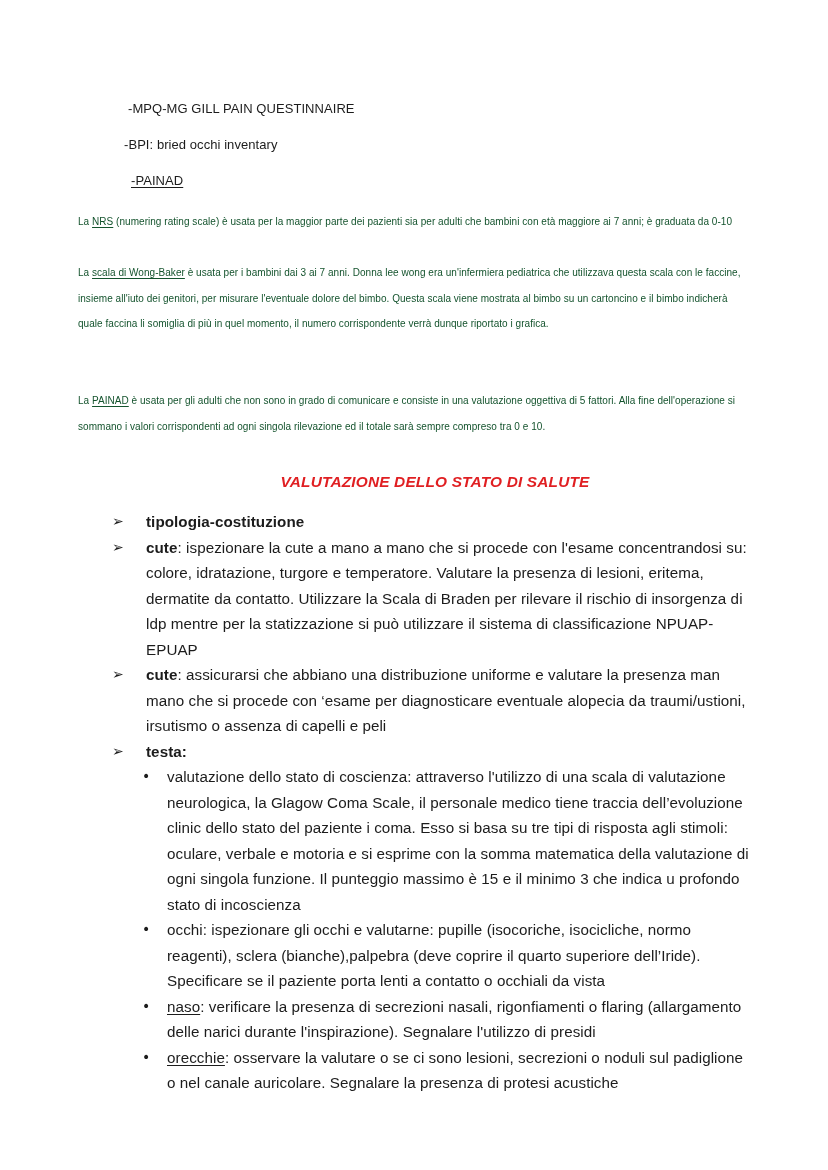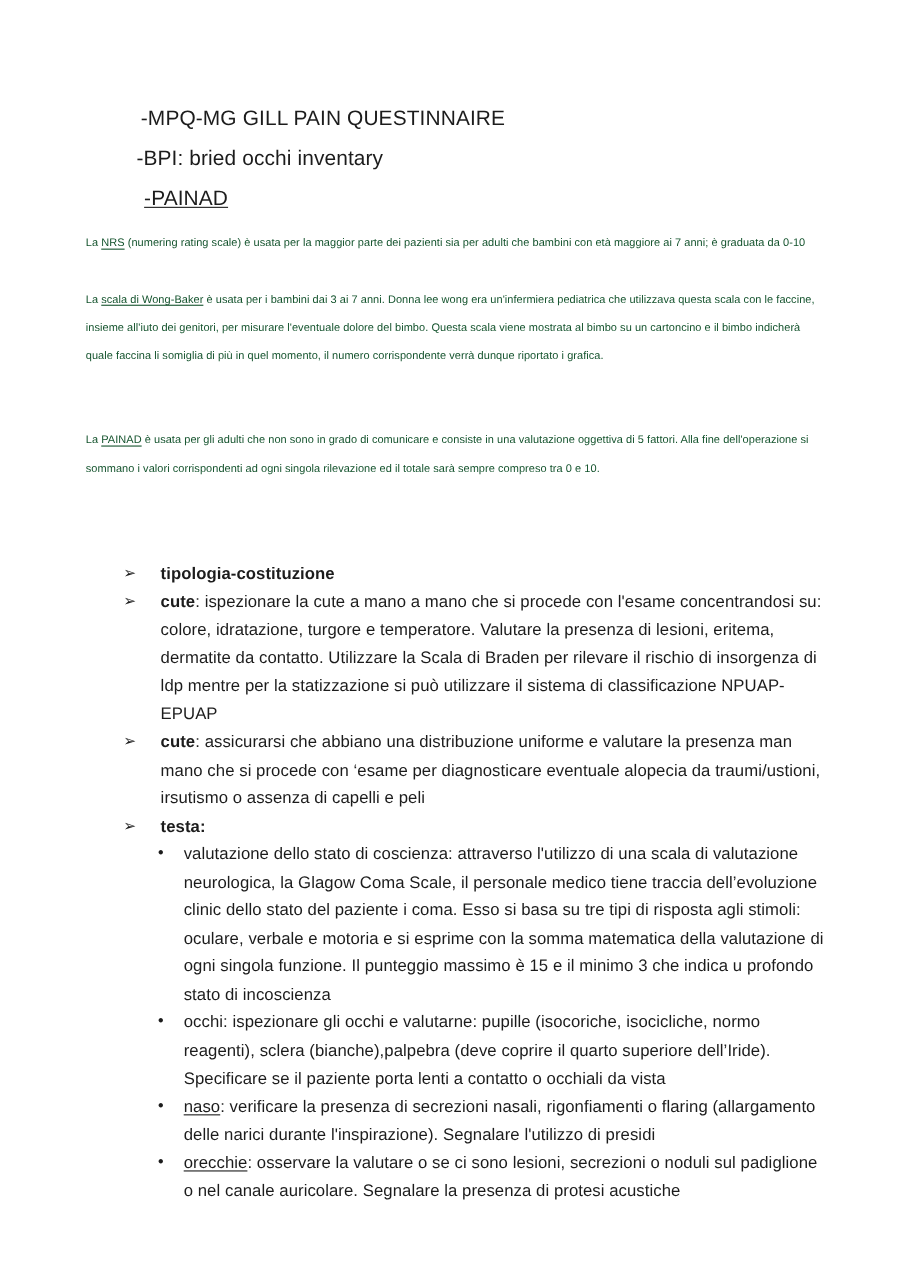--- a/index.html
+++ b/index.html
@@ -27,21 +27,21 @@
 
   
   .doc-body {
     position: absolute;
     left: 78px;
     top: 0;
     width: 674px;
   }
 
   .lead-line {
-    font-size: 19px;
+    font-size: 13px;
     line-height: 1.0;
     letter-spacing: 0.005em;
     color: #1c1c1c;
     white-space: nowrap;
   }
 
   .para {
     font-size: 10px;
     line-height: 25.5px;
     color: #14532d;
@@ -138,20 +138,23 @@
   </div>
 
   <div class="doc-body" style="top:260px;">
     <p class="para"><span>La </span><span class="u">scala di Wong-Baker</span><span> è usata per i bambini dai 3 ai 7 anni. Donna lee wong era un'infermiera pediatrica che utilizzava questa scala con le faccine, insieme all'iuto dei genitori, per misurare l'eventuale dolore del bimbo. Questa scala viene mostrata al bimbo su un cartoncino e il bimbo indicherà quale faccina li somiglia di più in quel momento, il numero corrispondente verrà dunque riportato i grafica.</span></p>
   </div>
 
   <div class="doc-body" style="top:388px;">
     <p class="para"><span>La </span><span class="u">PAINAD</span><span> è usata per gli adulti che non sono in grado di comunicare e consiste in una valutazione oggettiva di 5 fattori. Alla fine dell'operazione si sommano i valori corrispondenti ad ogni singola rilevazione ed il totale sarà sempre compreso tra 0 e 10.</span></p>
   </div>
 
+  <div class="doc-body" style="top:473px;">
+    <p class="section-heading">VALUTAZIONE DELLO STATO DI SALUTE</p>
+  </div>
 
   <div style="position:absolute;left:112px;top:509px;width:640px;">
 
     <ul class="lvl1-list">
 
       <li class="lvl1-item">
         <span class="arrow-bullet">➢</span><span class="b">tipologia-costituzione</span><span></span>
       </li>
 
       <li class="lvl1-item">

